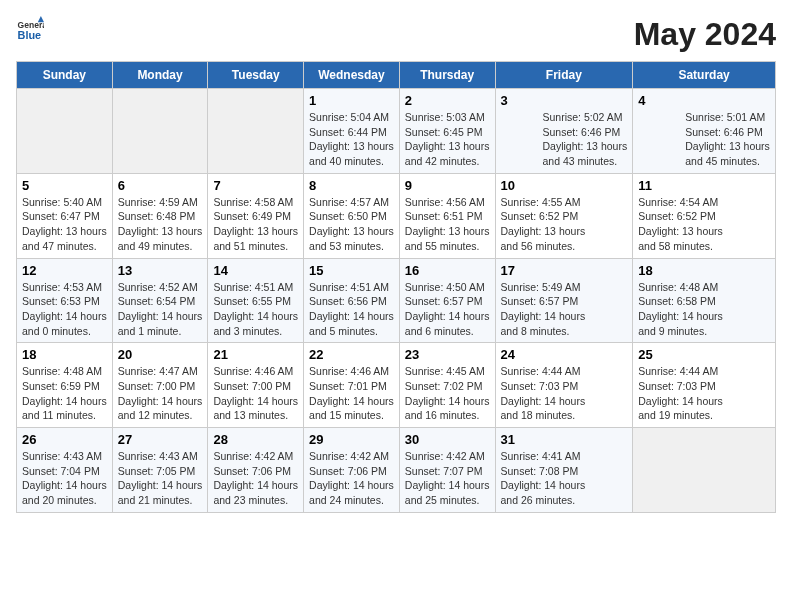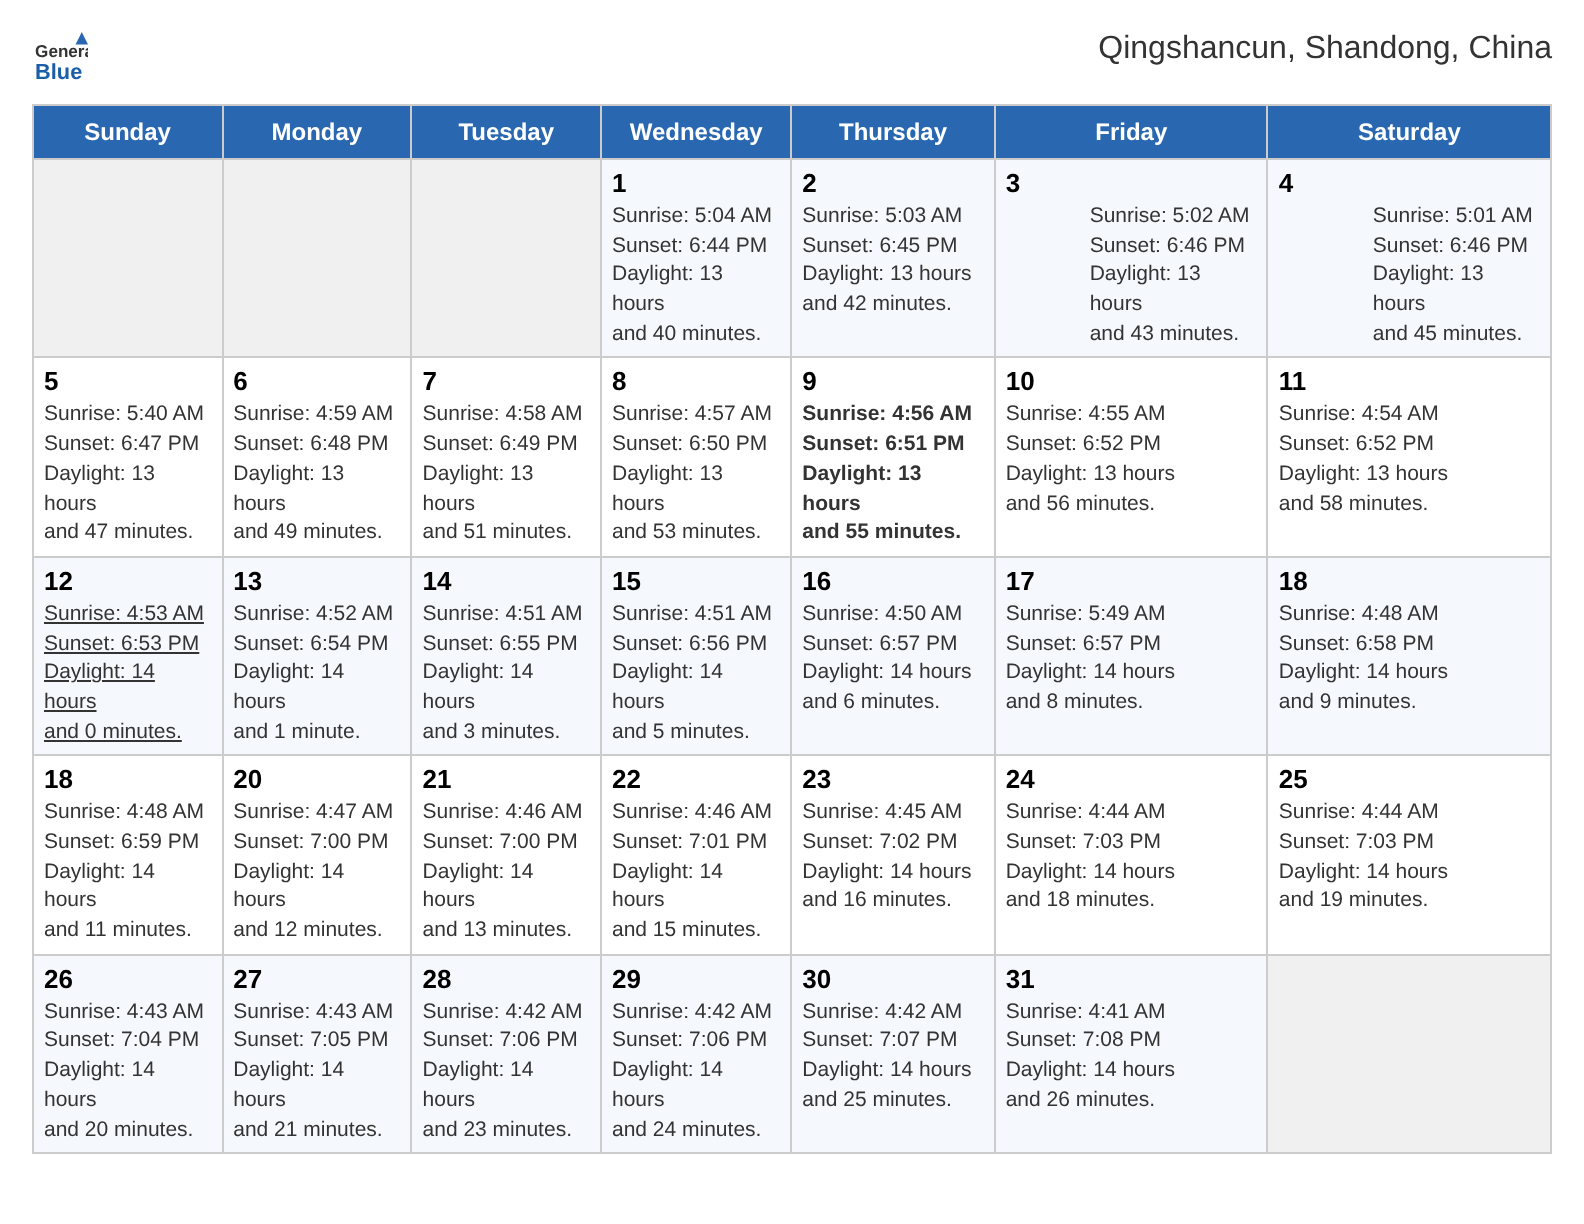--- a/index.html
+++ b/index.html
@@ -88,21 +88,21 @@
 
 <div class="header">
   <div class="logo">
     <svg class="logo-icon" viewBox="0 0 36 36" xmlns="http://www.w3.org/2000/svg">
       <text x="2" y="16" font-size="11" font-weight="bold" fill="#333">General</text>
       <text x="2" y="30" font-size="14" font-weight="bold" fill="#1a5ea8">Blue</text>
       <polygon points="28,8 36,8 32,0" fill="#2968b0"></polygon>
     </svg>
   </div>
   <div class="title-section">
-    <div class="subtitle">Qingshancun, Shandong, China</div>
+    <div class="main-title">May 2024</div>
   </div>
 </div>
 
 <table>
   <thead>
     <tr>
     <th>Sunday</th>
         <th>Monday</th>
         <th>Tuesday</th>
         <th>Wednesday</th>
@@ -169,21 +169,21 @@
         </td>
         <td>
           <span class="day-number">8</span>
           <div class="day-info" style="white-space: pre-line;">Sunrise: 4:57 AM
 Sunset: 6:50 PM
 Daylight: 13 hours
 and 53 minutes.</div>
         </td>
         <td>
           <span class="day-number">9</span>
-          <div class="day-info" style="white-space: pre-line; font-weight: bold;">Sunrise: 4:56 AM
+          <div class="day-info" style="white-space: pre-line;">Sunrise: 4:56 AM
 Sunset: 6:51 PM
 Daylight: 13 hours
 and 55 minutes.</div>
         </td>
         <td>
           <span class="day-number">10</span>
           <div class="day-info" style="white-space: pre-line;">Sunrise: 4:55 AM
 Sunset: 6:52 PM
 Daylight: 13 hours
 and 56 minutes.</div>
@@ -192,21 +192,21 @@
           <span class="day-number">11</span>
           <div class="day-info" style="white-space: pre-line;">Sunrise: 4:54 AM
 Sunset: 6:52 PM
 Daylight: 13 hours
 and 58 minutes.</div>
         </td>
       </tr>
       <tr>
         <td>
           <span class="day-number">12</span>
-          <div class="day-info" style="white-space: pre-line; text-decoration: underline;">Sunrise: 4:53 AM
+          <div class="day-info" style="white-space: pre-line;">Sunrise: 4:53 AM
 Sunset: 6:53 PM
 Daylight: 14 hours
 and 0 minutes.</div>
         </td>
         <td>
           <span class="day-number">13</span>
           <div class="day-info" style="white-space: pre-line;">Sunrise: 4:52 AM
 Sunset: 6:54 PM
 Daylight: 14 hours
 and 1 minute.</div>

